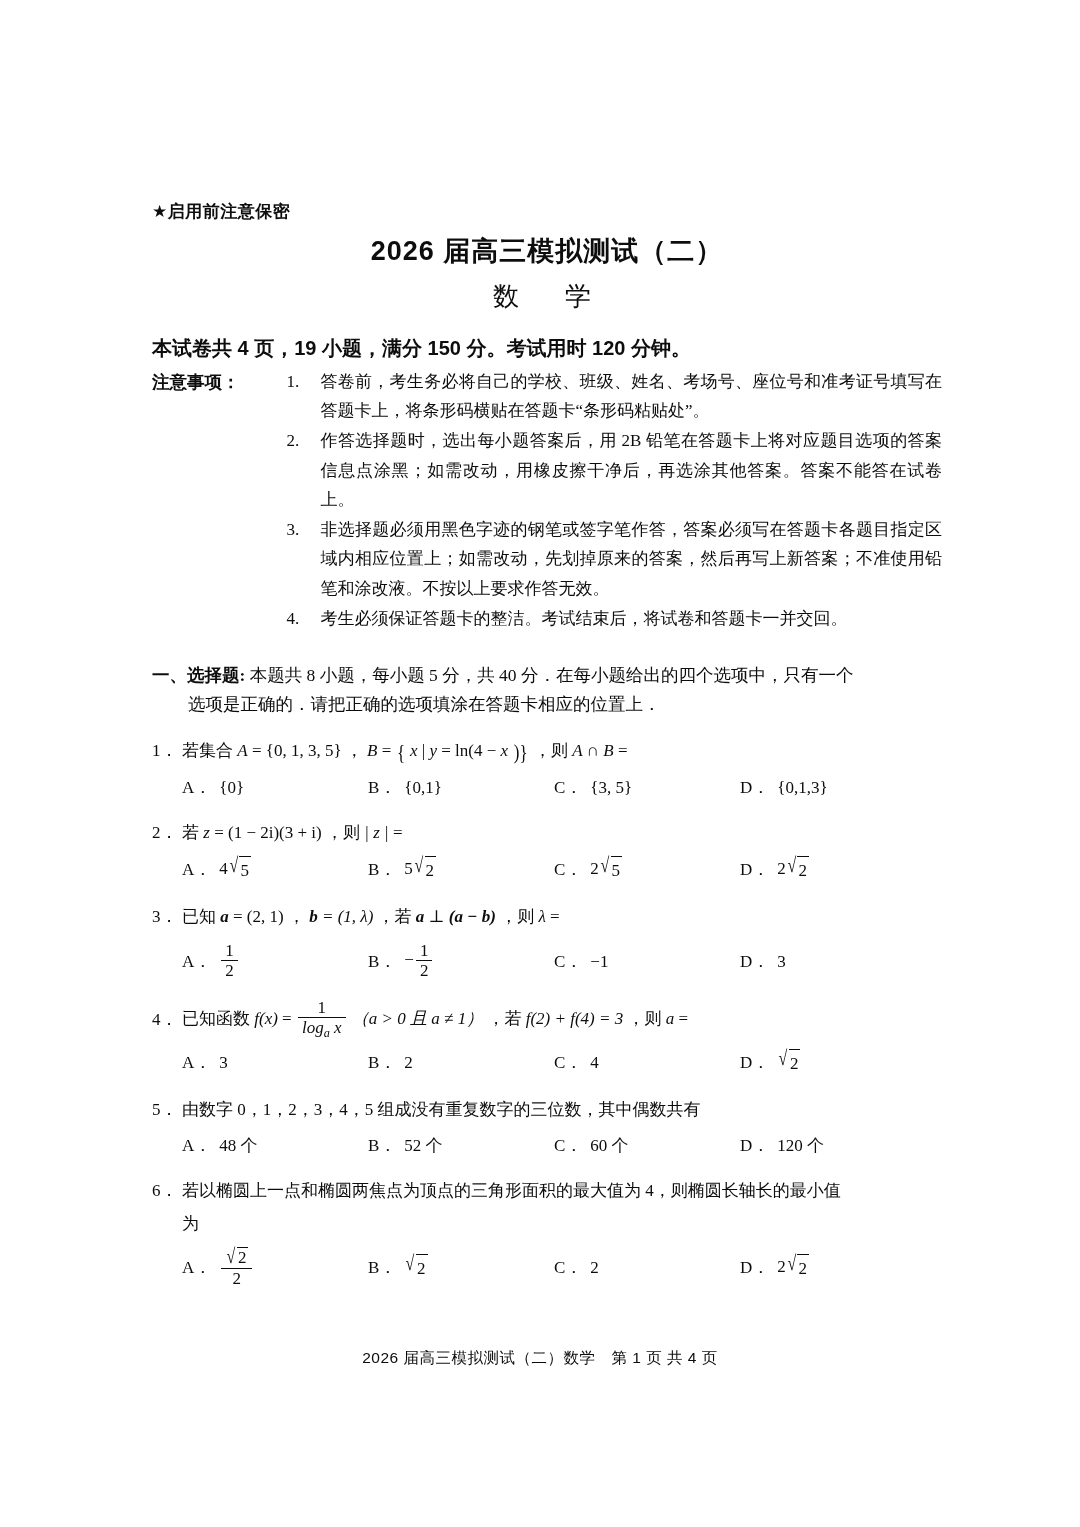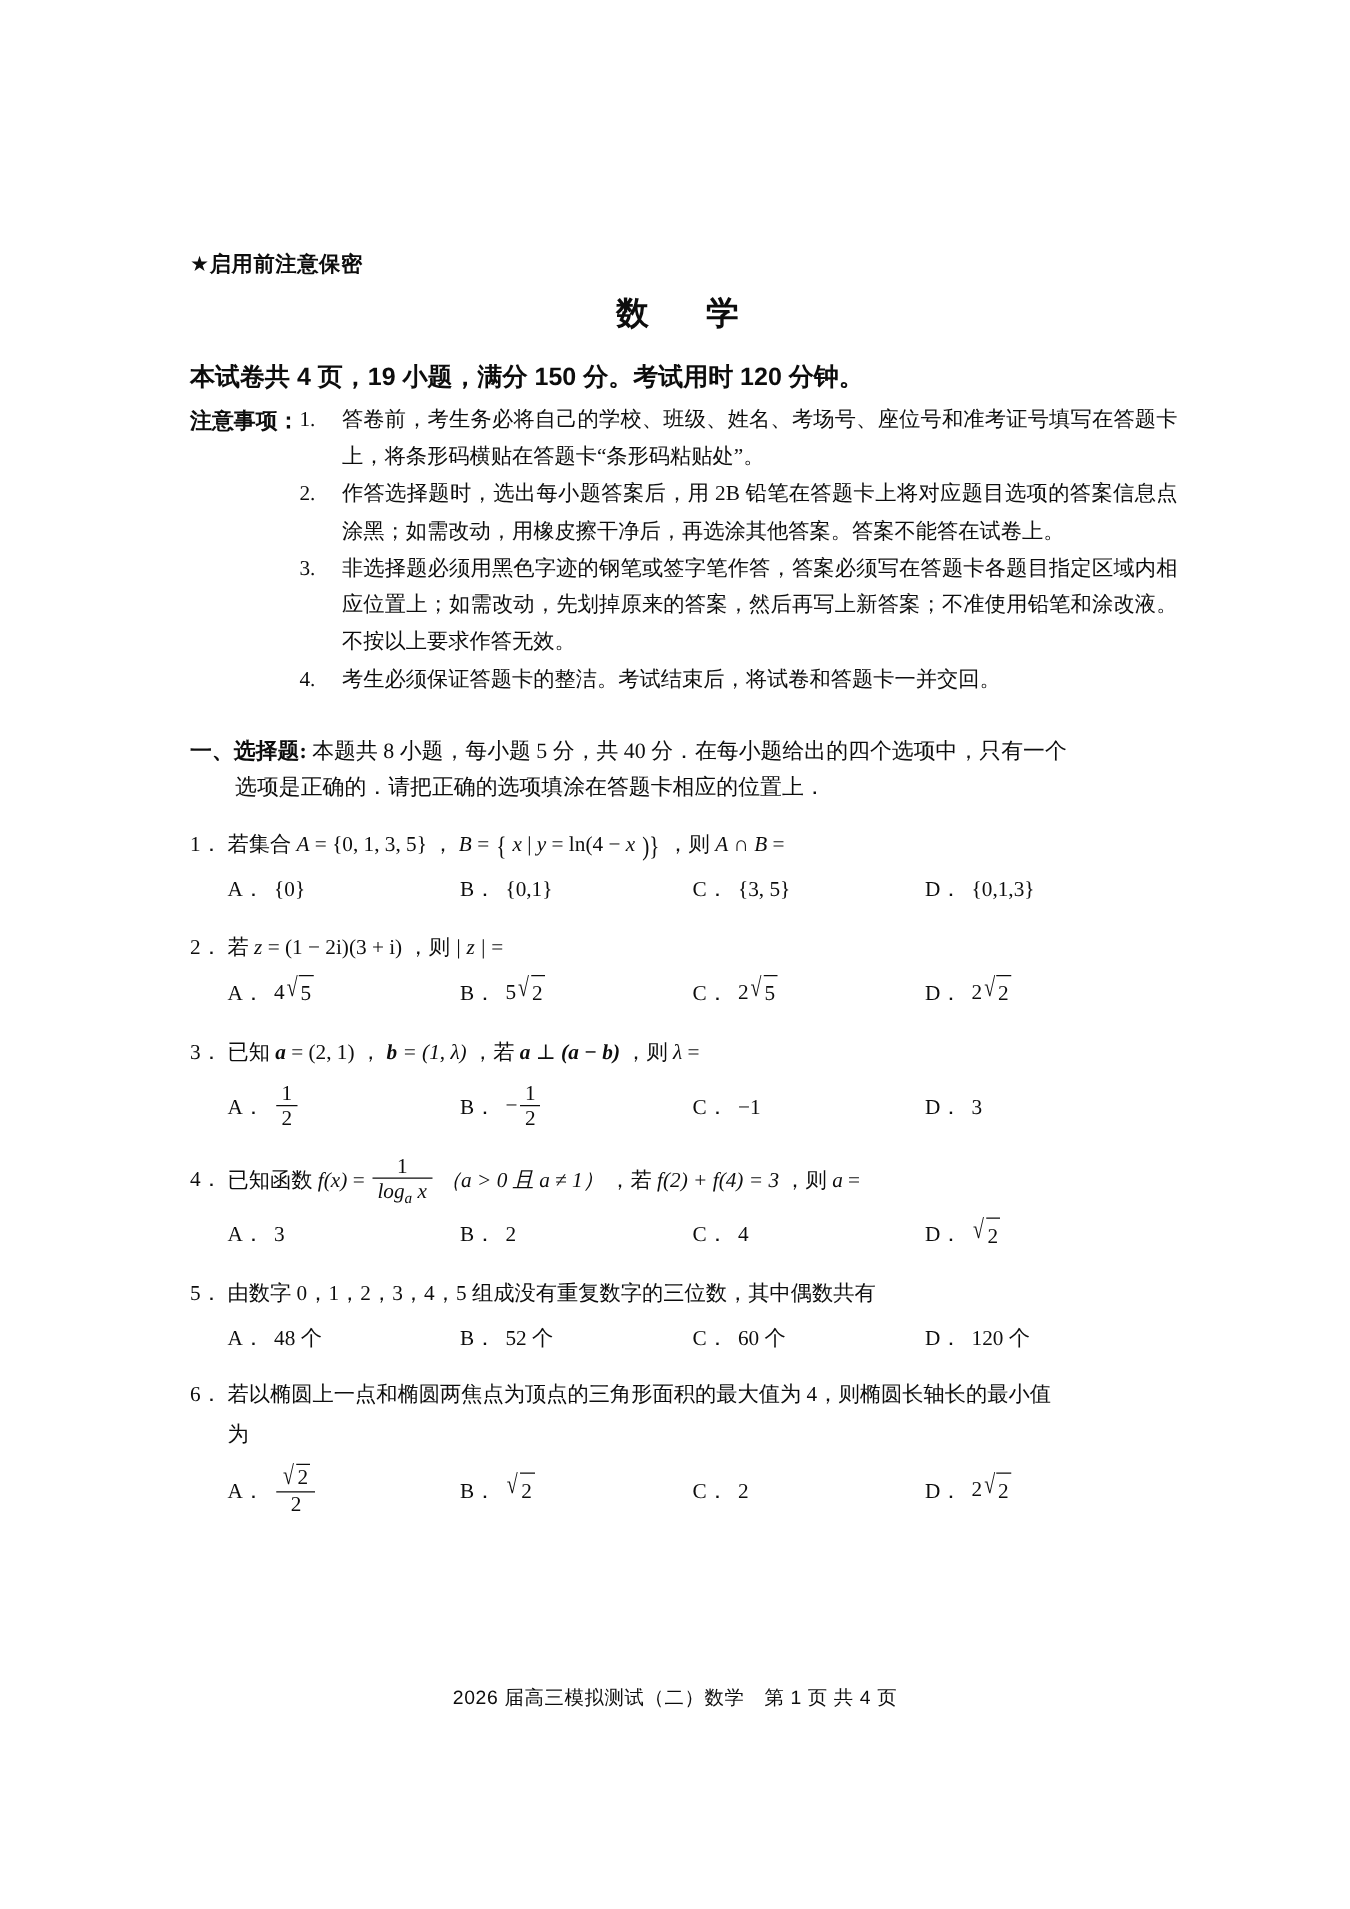--- a/index.html
+++ b/index.html
@@ -39,37 +39,38 @@
     text-align: center;
     font-family: "Liberation Sans", "DejaVu Sans", sans-serif;
     font-weight: bold;
     font-size: 27px;
     letter-spacing: 1px;
     margin: 2px 0 10px 0;
   }
   .doc-subject {
     text-align: center;
     font-family: "Liberation Sans", "DejaVu Sans", sans-serif;
-    font-weight: bold;
+    font-weight: normal;
     font-size: 26px;
     letter-spacing: 10px;
     margin: 0 0 18px 0;
   }
   .bold-line {
     font-family: "Liberation Sans", "DejaVu Sans", sans-serif;
     font-weight: bold;
     font-size: 20px;
     line-height: 1.65;
     margin: 0 0 2px 0;
   }
   .notice-wrap {
     display: flex;
     align-items: flex-start;
     font-size: 17px;
     line-height: 1.72;
+    gap: 47px;
   }
   .notice-label {
     font-family: "Liberation Sans", "DejaVu Sans", sans-serif;
     font-weight: bold;
     font-size: 17.5px;
     white-space: nowrap;
     padding-top: 0px;
   }
   .notice-list {
     margin: 0;
@@ -200,20 +201,21 @@
   .sub { font-size: 0.72em; vertical-align: sub; }
 </style>
 </head>
 <body>
 
 <div class="page">
   <div class="content">
 
     <div class="secret">★启用前注意保密</div>
 
+    <div class="doc-title">2026 届高三模拟测试（二）</div>
     <div class="doc-subject">数　学</div>
 
     <div class="bold-line">本试卷共 4 页，19 小题，满分 150 分。考试用时 120 分钟。</div>
 
     <div class="notice-wrap">
       <div class="notice-label">注意事项：</div>
       <ul class="notice-list">
         <li>
           <span class="notice-num">1.</span>
           <span class="notice-text">答卷前，考生务必将自己的学校、班级、姓名、考场号、座位号和准考证号填写在答题卡上，将条形码横贴在答题卡“条形码粘贴处”。</span>

